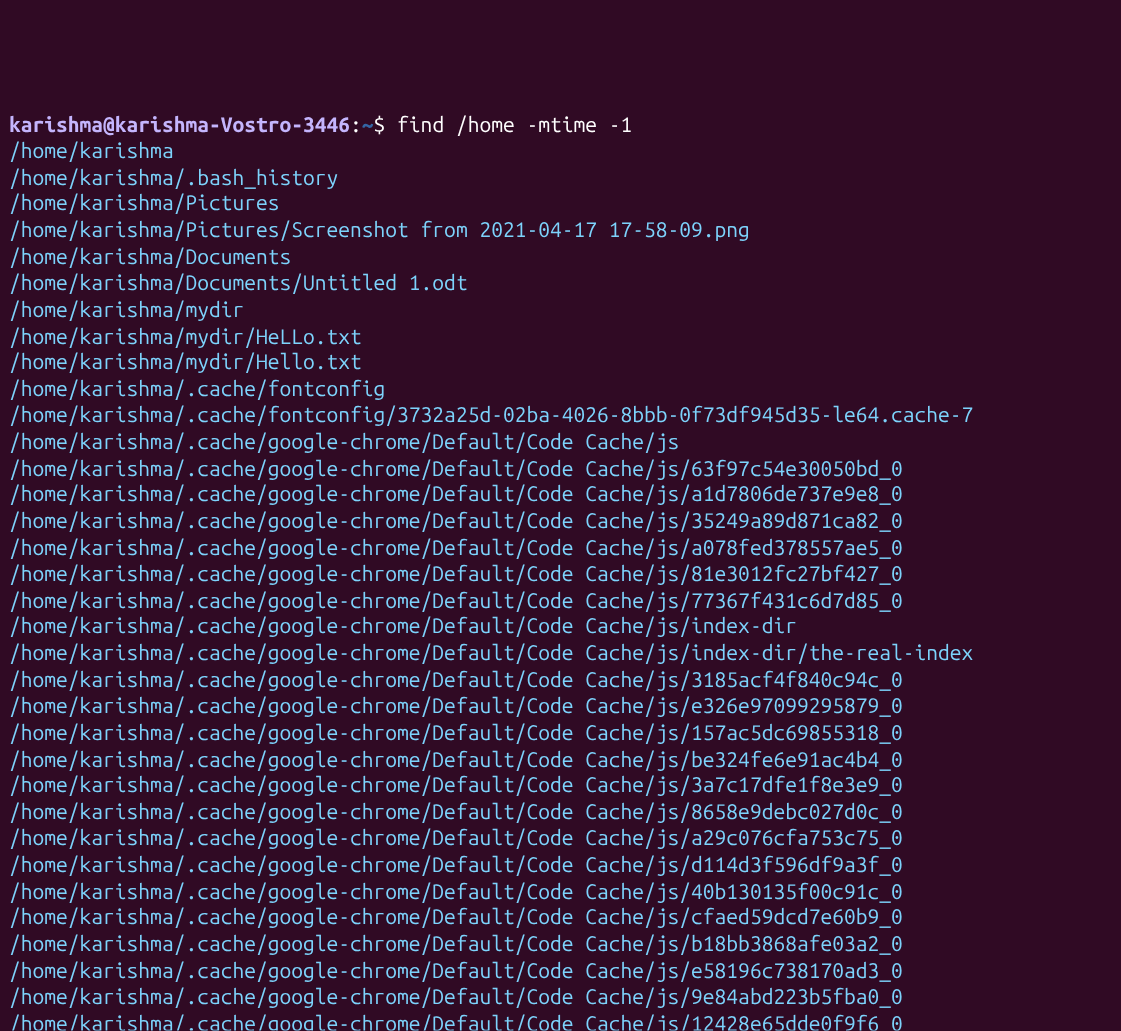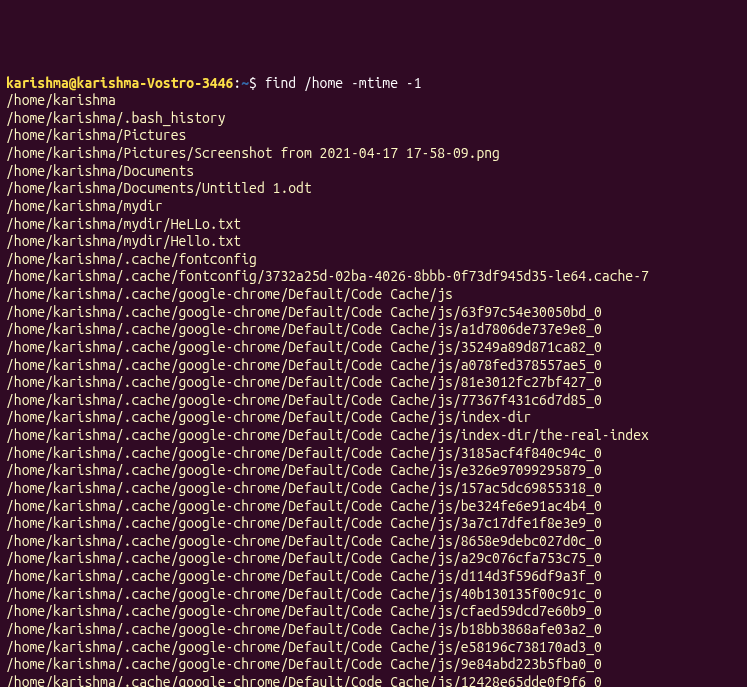--- a/index.html
+++ b/index.html
@@ -13,35 +13,35 @@
       font-size: 14px;
       line-height: 1.26;
       color: #ffffff;
       padding: 4px 6px;
       width: 747px;
       height: 687px;
       overflow: hidden;
       white-space: pre;
     }
     .prompt-user {
-      color: #fde047;
+      color: #c4b5fd;
       font-weight: bold;
     }
     .prompt-colon {
       color: #ffffff;
     }
     .prompt-path {
       color: #3465a4;
       font-weight: bold;
     }
     .command {
       color: #ffffff;
     }
     .output-line {
-      color: #fef9c3;
+      color: #7dd3fc;
       display: block;
     }
     .prompt-line {
       display: block;
     }
   </style>
 </head>
 <body>
 
 

